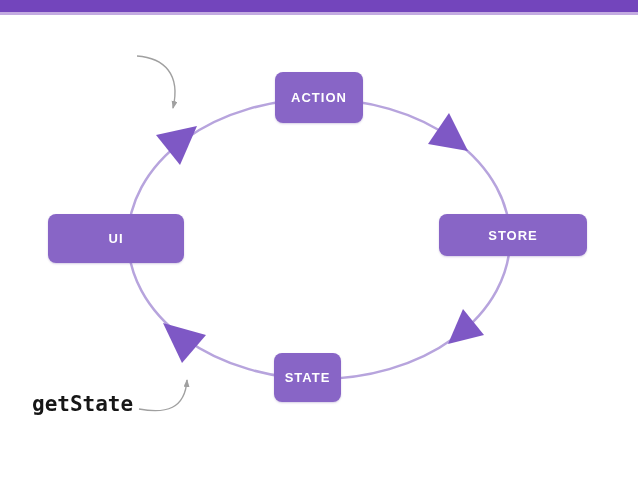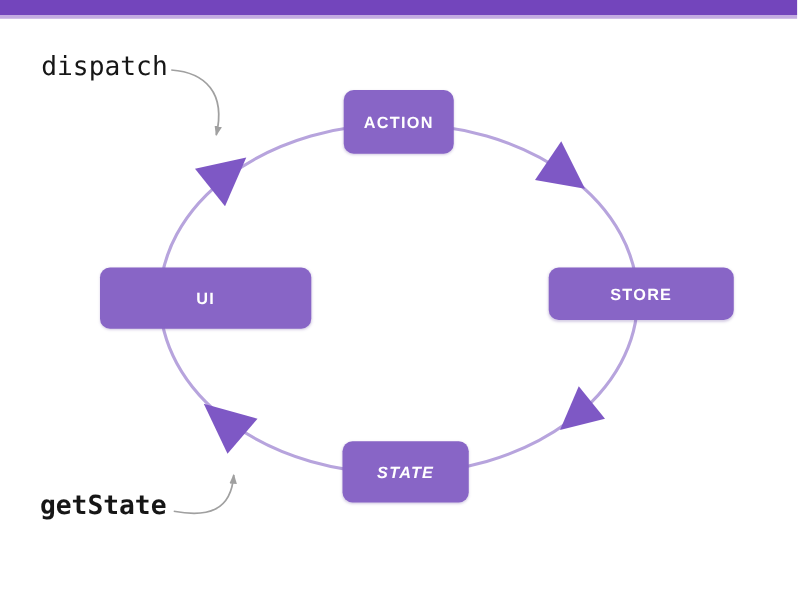--- a/index.html
+++ b/index.html
@@ -38,22 +38,22 @@
     font-size: 13px;
     letter-spacing: 1px;
     display: flex;
     align-items: center;
     justify-content: center;
     box-shadow: 0 1px 2px rgba(90,60,150,0.25);
     text-align: center;
   }
   .node-action { left: 275px; top: 72px;  width: 88px;  height: 51px; }
   .node-store  { left: 439px; top: 214px; width: 148px; height: 42px; }
-  .node-ui     { left: 48px;  top: 214px; width: 169px; height: 49px; margin-left: 32px; }
-  .node-state  { left: 274px; top: 353px; width: 101px;  height: 49px; font-style: italic; }
+  .node-ui     { left: 48px;  top: 214px; width: 136px; height: 49px; }
+  .node-state  { left: 274px; top: 353px; width: 67px;  height: 49px; }
   .annotation {
     position: absolute;
     font-family: "DejaVu Sans Mono", monospace;
     font-size: 21px;
     color: #161616;
     white-space: nowrap;
   }
   .annotation-dispatch { left: 33px; top: 41px; }
   .annotation-getstate { left: 32px; top: 392px; font-weight: bold; }
 </style>
@@ -89,16 +89,15 @@
   <div class="node node-store">
     <span>STORE</span>
   </div>
   <div class="node node-state">
     <span>STATE</span>
   </div>
   <div class="node node-ui">
     <span>UI</span>
   </div>
 
-  <div class="annotation annotation-dispatch">dispatch</div>
   <div class="annotation annotation-getstate">getState</div>
 
 </div>
 
 </body></html>

